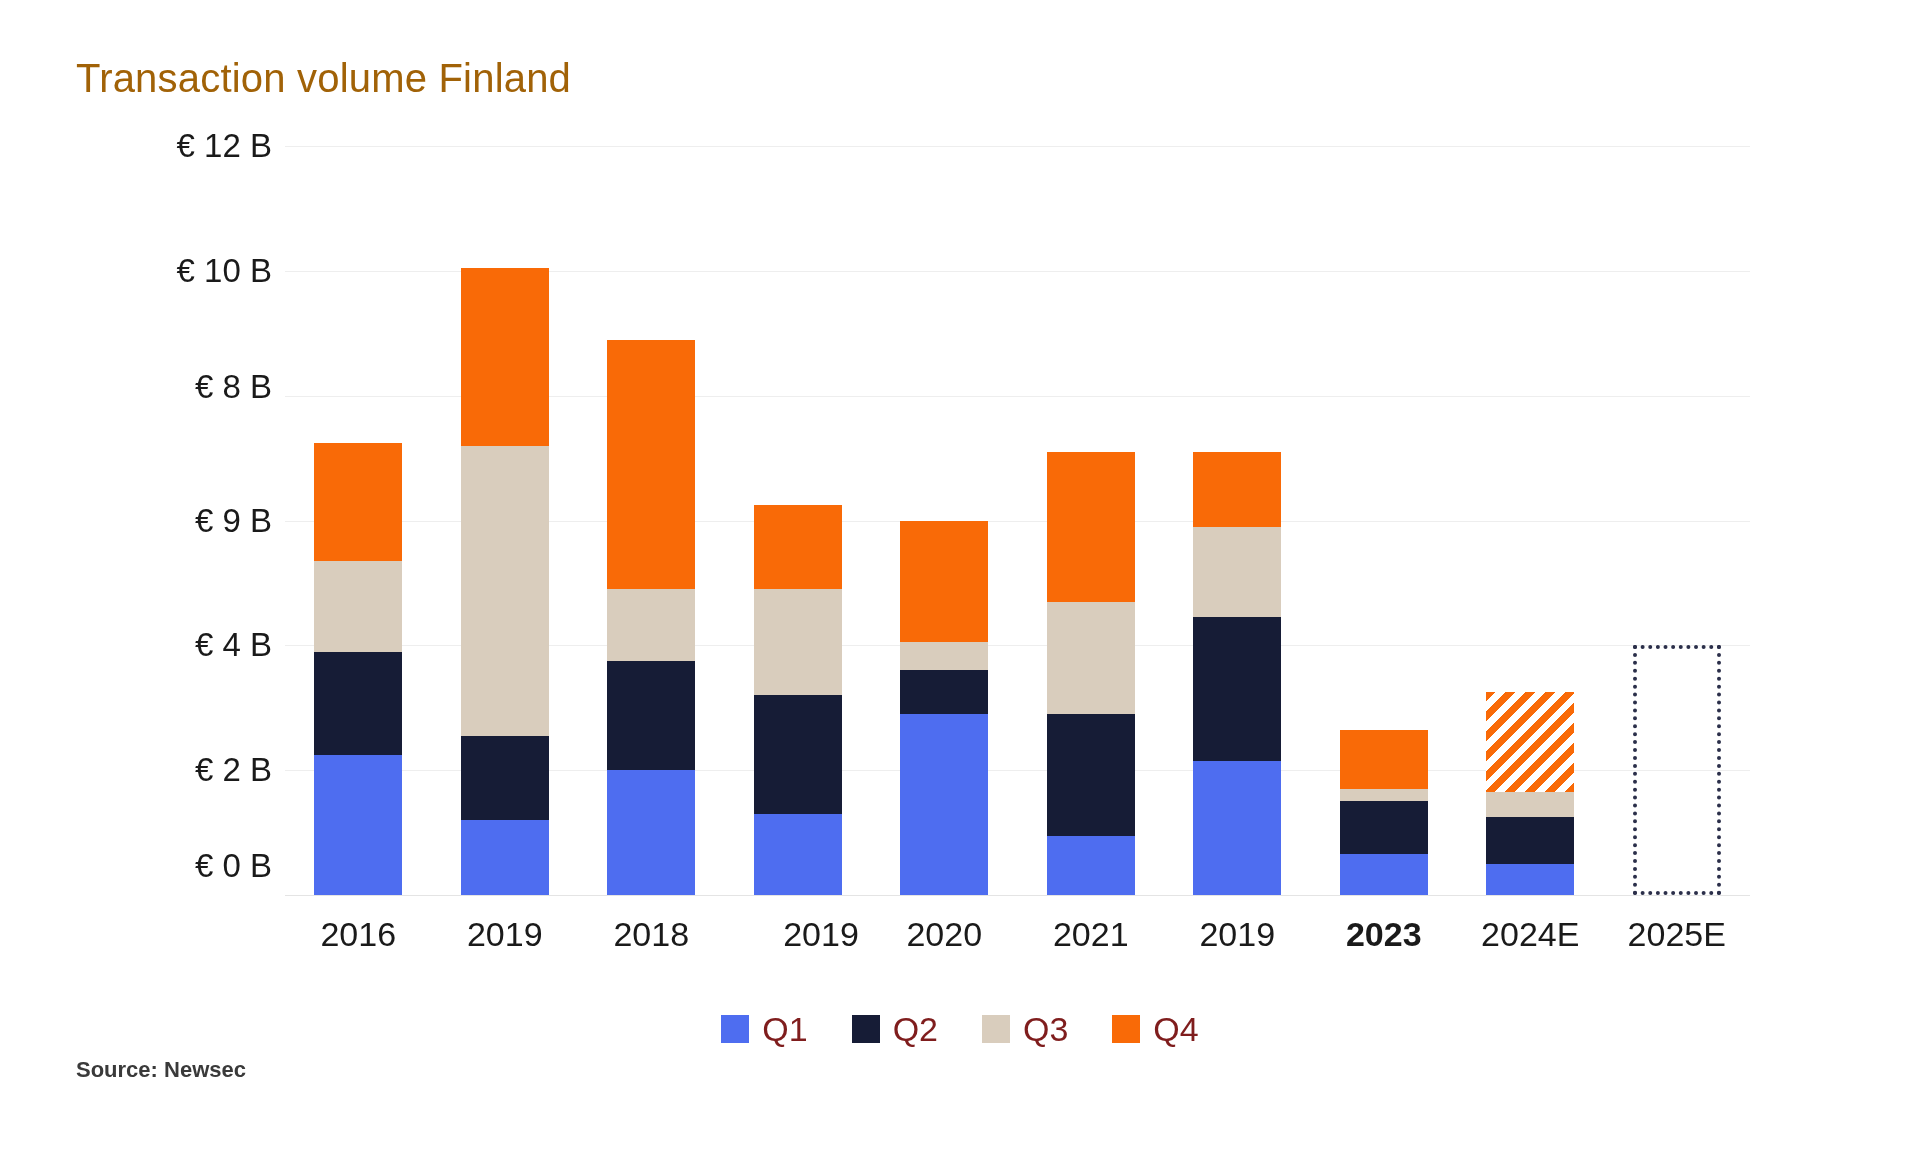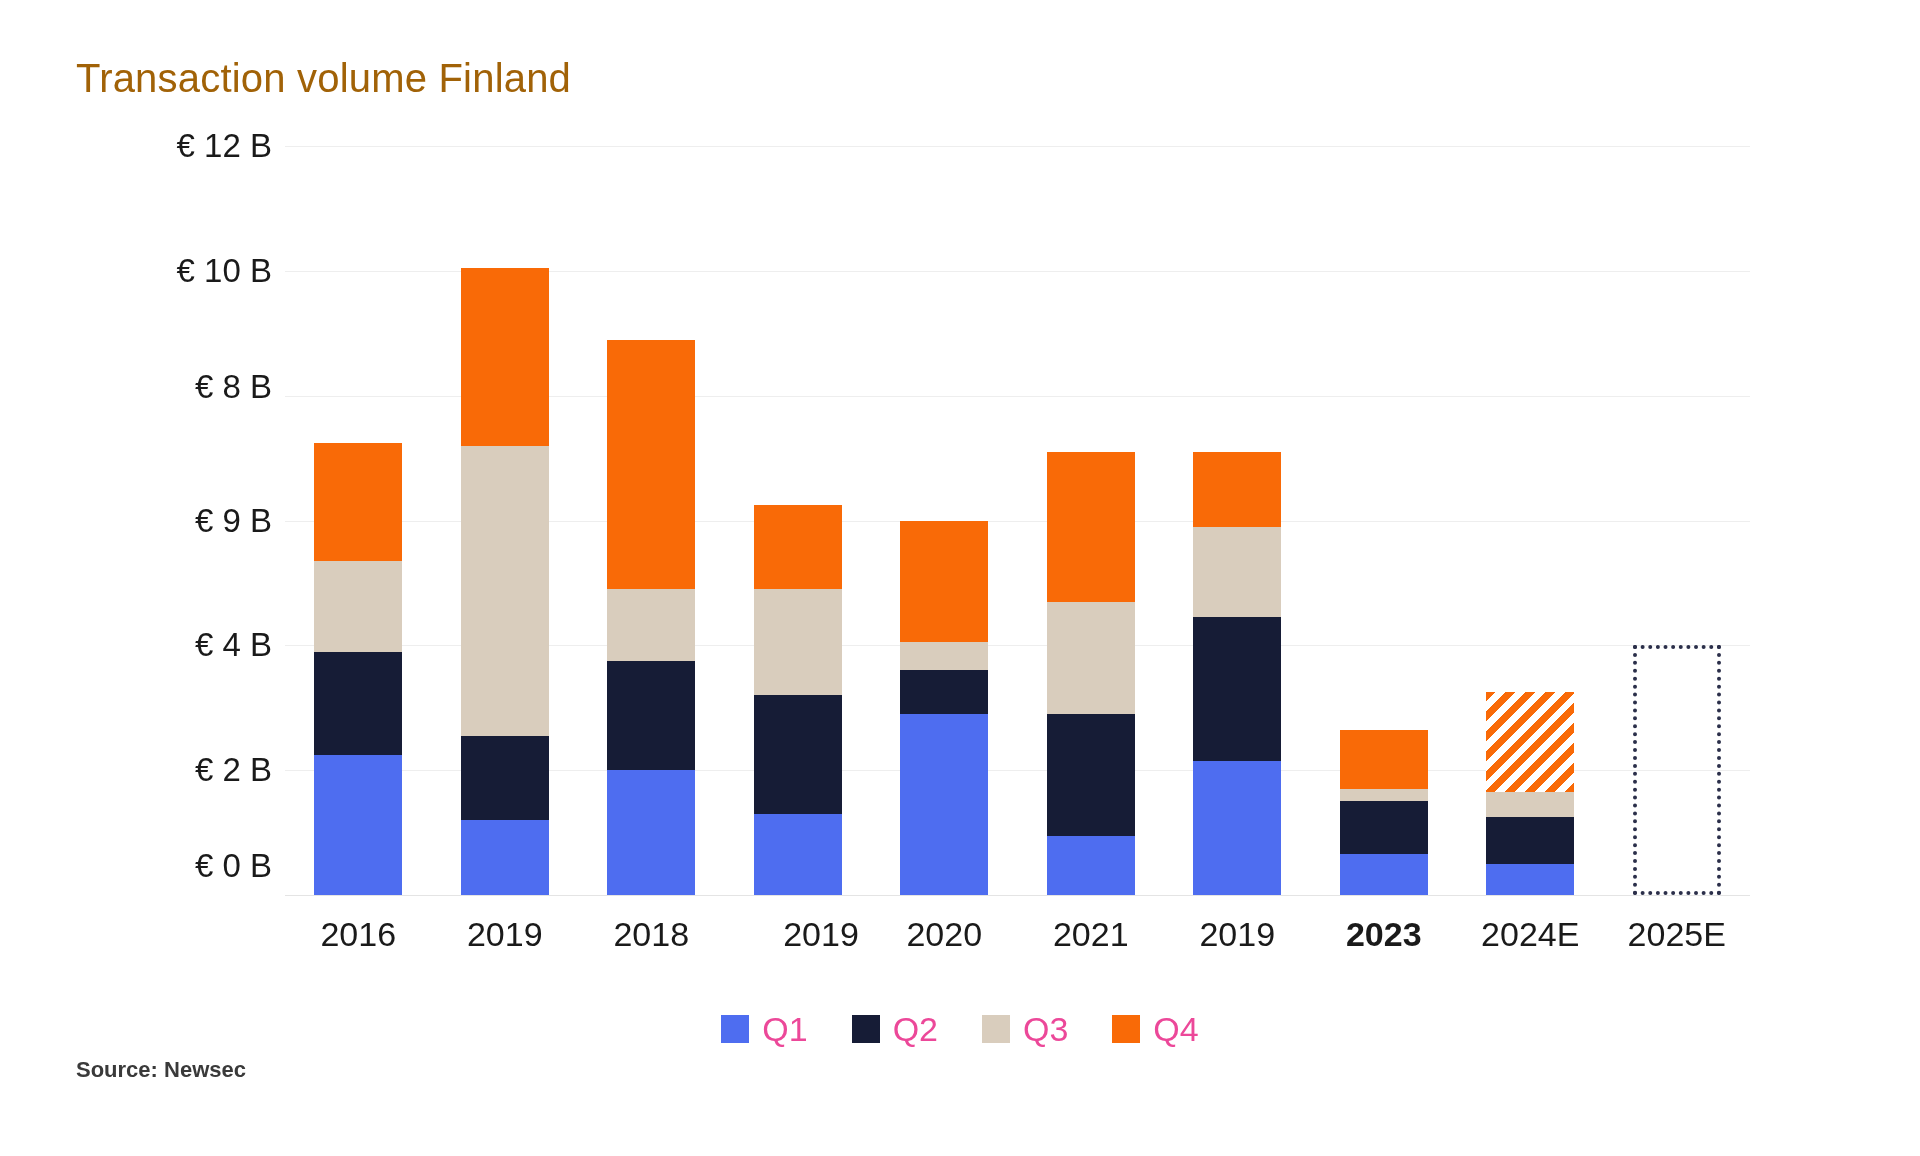--- a/index.html
+++ b/index.html
@@ -138,21 +138,21 @@
     display: flex;
     align-items: center;
     gap: 13px;
   }
   .legend-swatch {
     width: 28px;
     height: 28px;
   }
   .legend-label {
     font-size: 34px;
-    color: #ec4899;
+    color: #7f1d1d;
     line-height: 1;
   }
 
   
   #source-note {
     position: absolute;
     left: 76px;
     top: 1057px;
     font-size: 22px;
     font-weight: 700;

